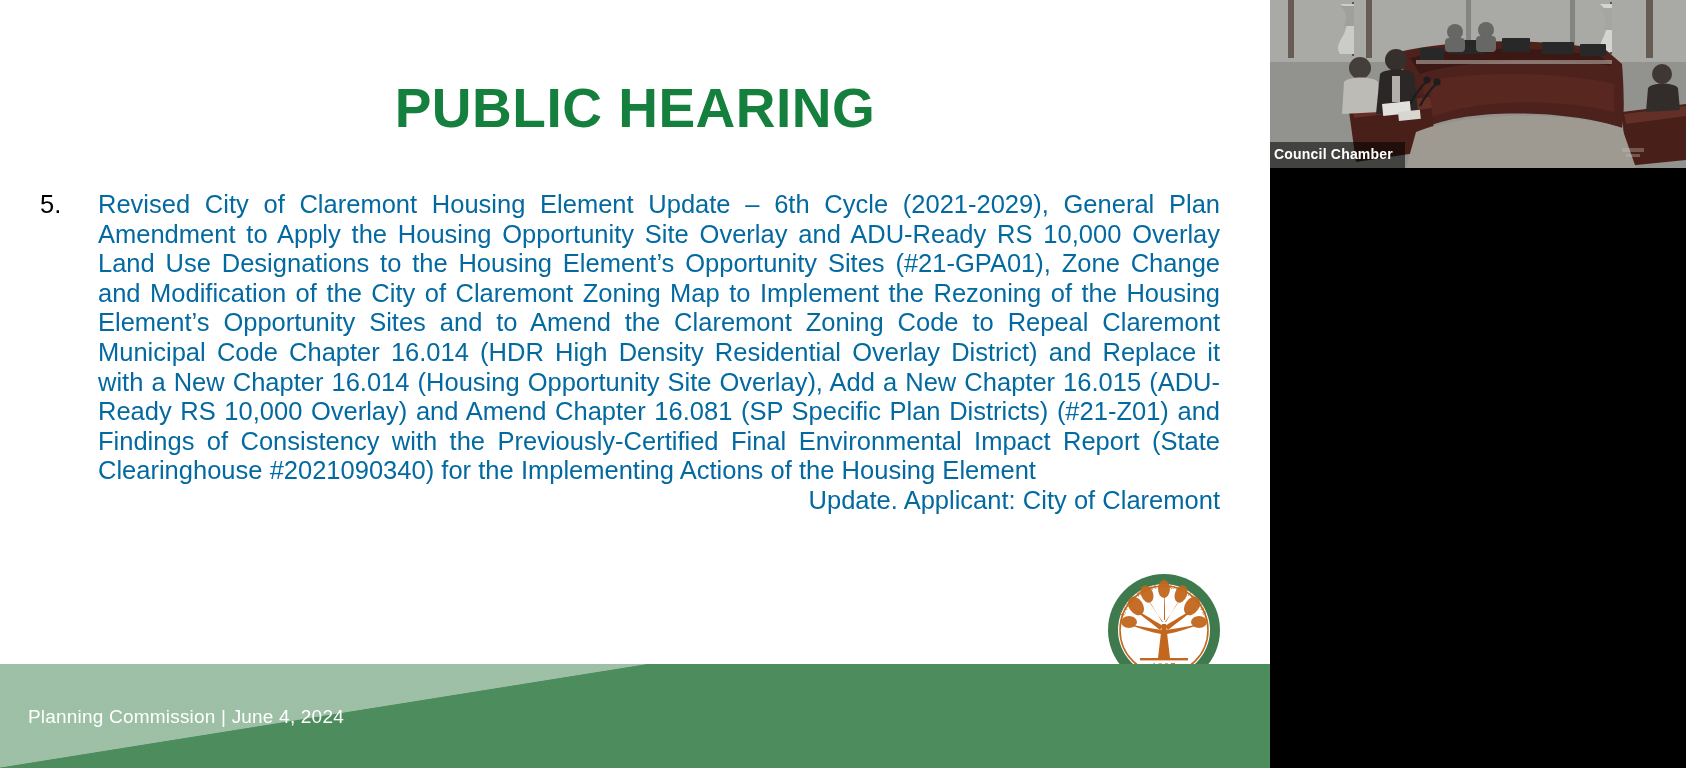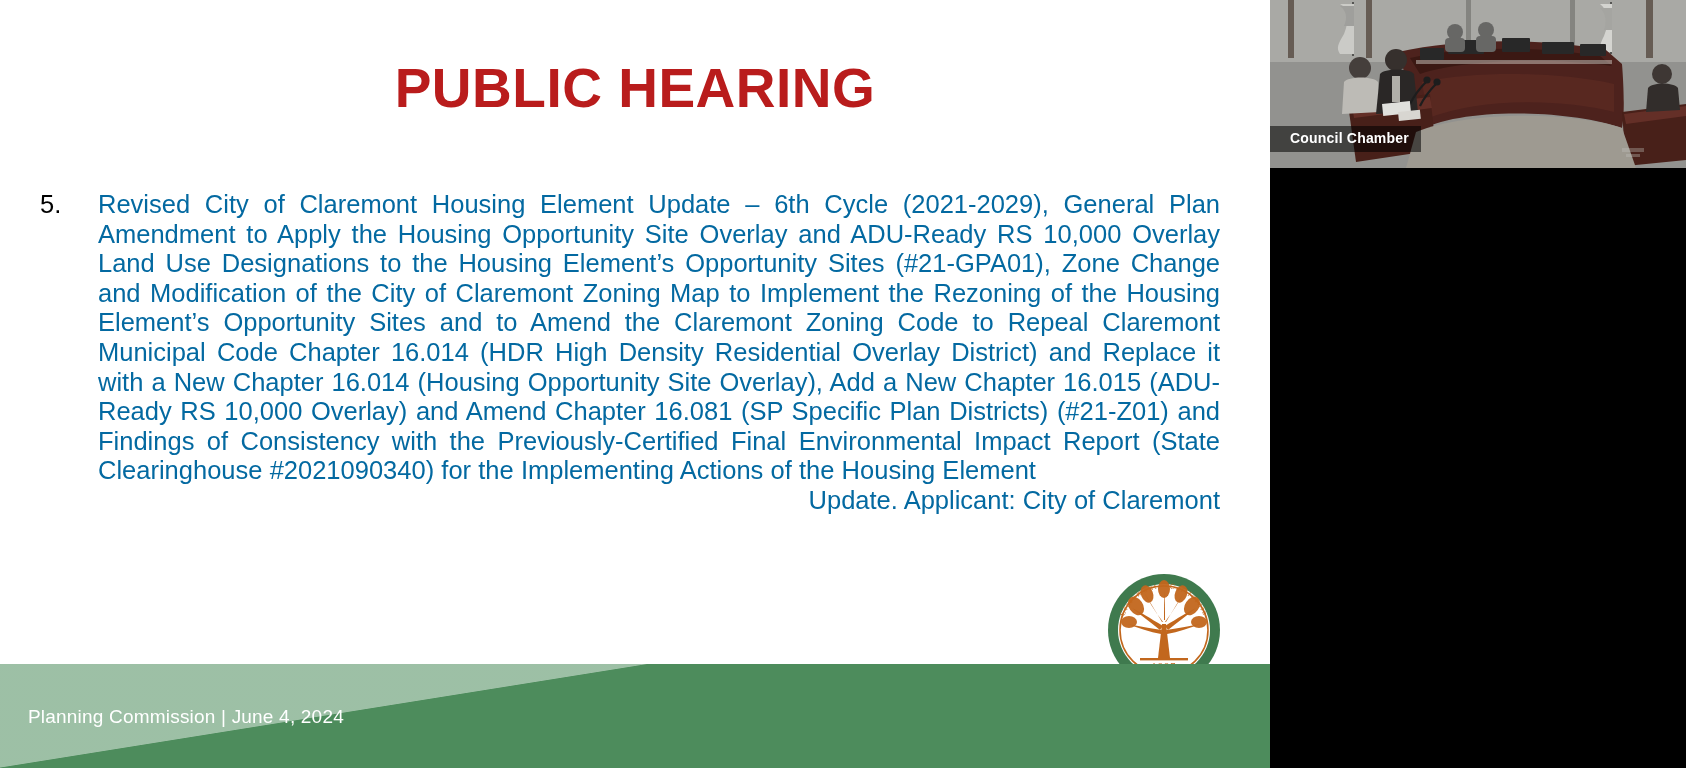--- a/index.html
+++ b/index.html
@@ -14,26 +14,26 @@
   
   .slide {
     position:absolute; left:0; top:0;
     width:1270px; height:768px;
     background:#ffffff;
     overflow:hidden;
   }
 
   .slide-title {
     position:absolute;
-    left:0; right:0; top:60px;
+    left:0; right:0; top:80px;
     text-align:center;
     font-size:55px;
     font-weight:bold;
     letter-spacing:0.5px;
-    color:#b91c1c;
+    color:#15803d;
     font-family:"Liberation Sans", sans-serif;
     line-height:1.05;
   }
 
   
   .body-block {
     position:absolute;
     left:40px; top:190px;
     width:1180px;
   }
@@ -105,22 +105,22 @@
   .video-feed {
     position:absolute;
     left:0; top:0;
     width:416px; height:168px;
     overflow:hidden;
     background:#8b8b8b;
   }
   .video-feed svg { display:block; width:416px; height:168px; }
   .video-caption {
     position:absolute;
-    left:0; bottom:16px;
-    padding:3px 12px 4px 20px;
+    left:0; bottom:0;
+    padding:3px 12px 4px 4px;
     background:rgba(0,0,0,0.55);
     color:#ffffff;
     font-size:14px;
     font-weight:bold;
     letter-spacing:0.2px;
     font-family:"Liberation Sans", sans-serif;
     line-height:1.35;
   }
 </style>
 </head>

